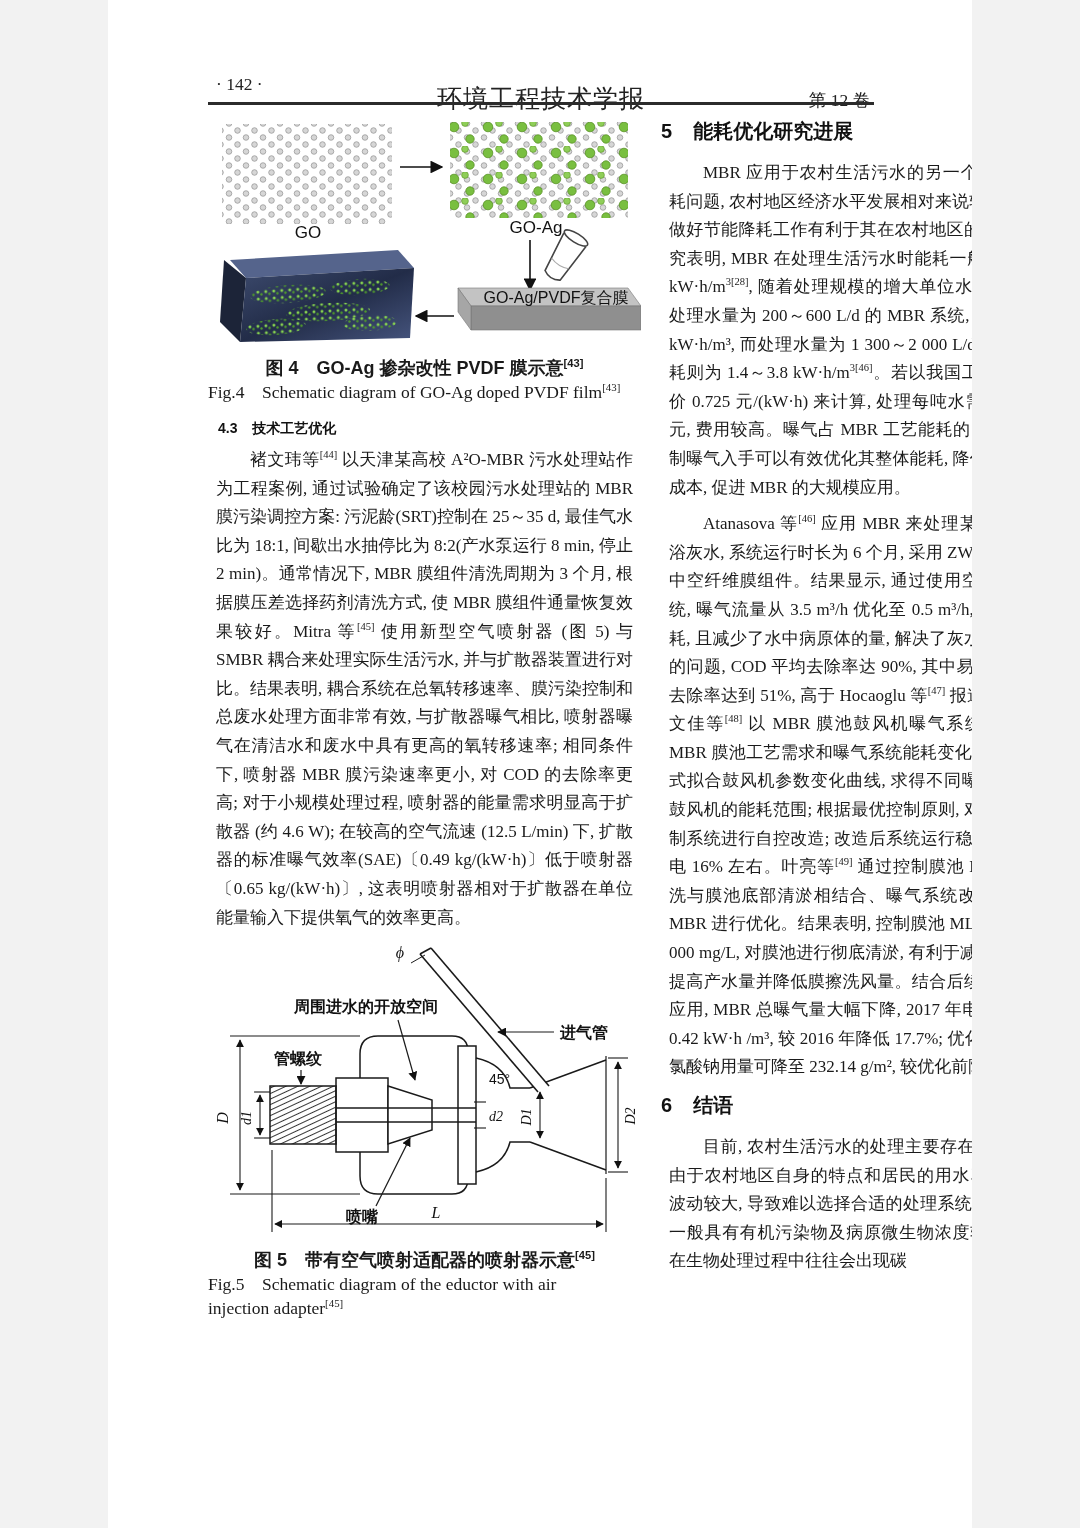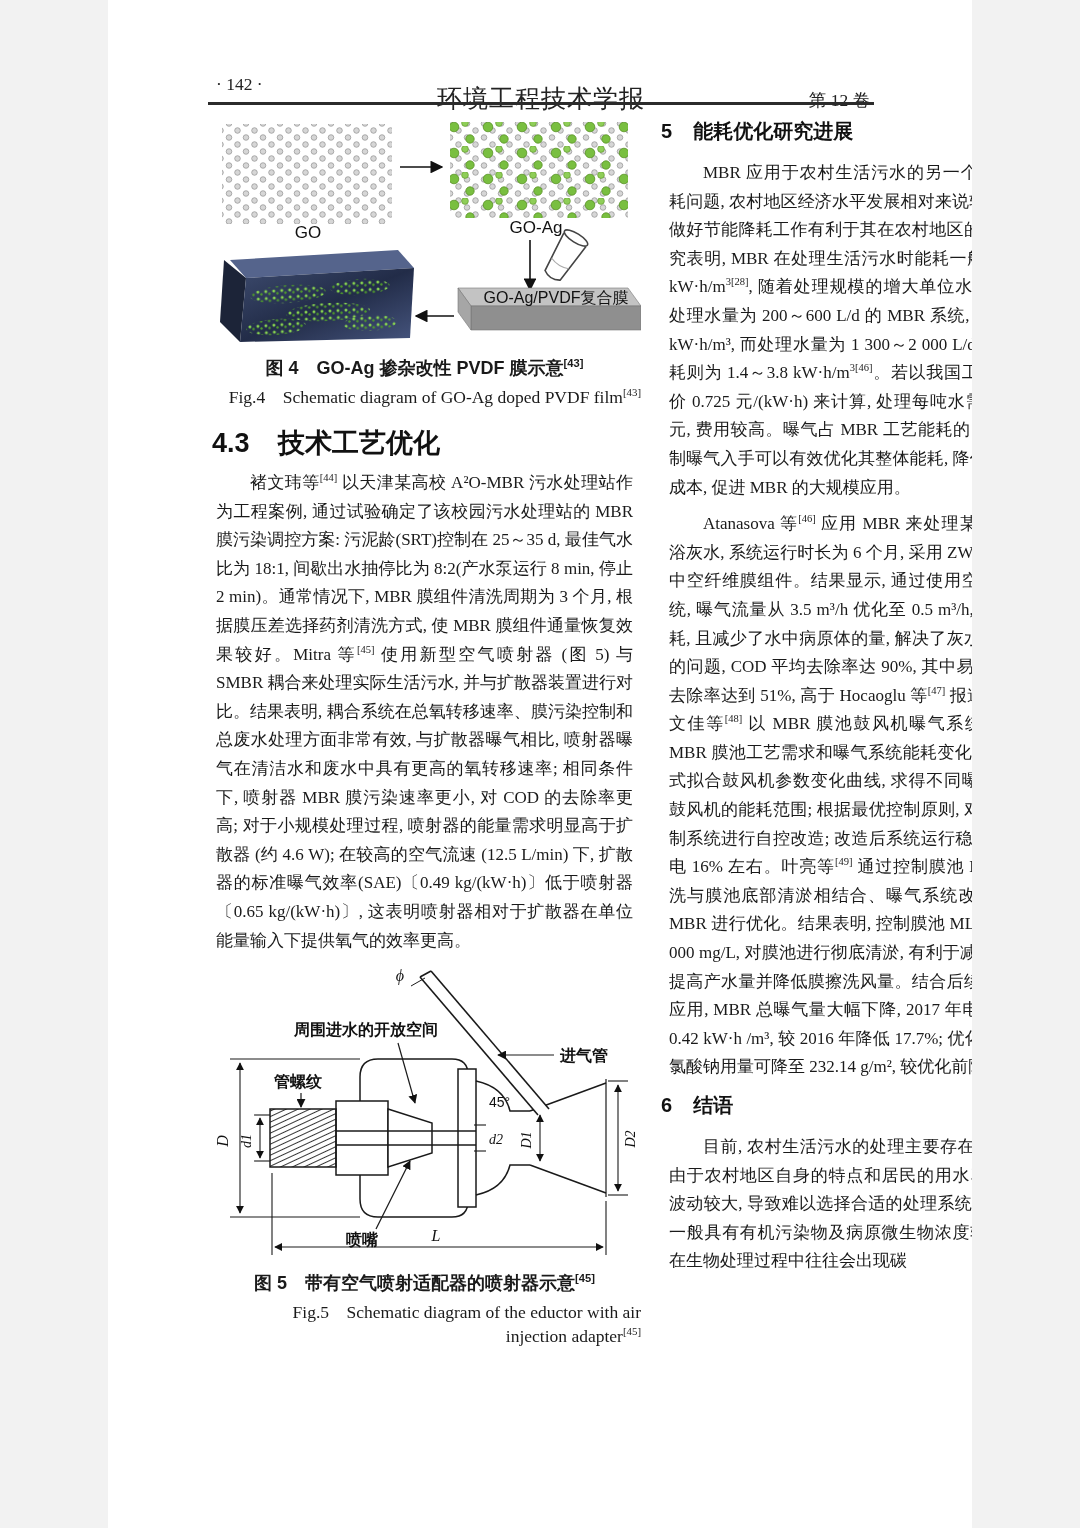--- a/index.html
+++ b/index.html
@@ -14,26 +14,26 @@
   
   .col-left{position:absolute;left:100px;top:120px;width:433px;}
   .col-right{position:absolute;left:553px;top:118px;width:432px;}
   
   .para{font-size:17px;line-height:28.6px;text-align:justify;text-justify:inter-ideograph;
         text-indent:2em;margin:8px;}
   sup{font-size:0.62em;line-height:0;vertical-align:super;}
   .sec-h{font-family:"Liberation Sans","DejaVu Sans",sans-serif;font-weight:bold;color:#111;}
   .sec-h .num{margin-right:1.05em;}
   .h-major{font-size:20px;margin:0 0 14px 0;}
-  .h-minor{font-size:27px;margin:16px 0 8px 4px;}
+  .h-minor{font-size:14px;margin:16px 0 8px 10px;}
   .h-major.later{margin-top:10px;}
   
   .cap-zh{font-family:Liberation Sans, sans-serif;font-weight:bold;font-size:18px;
           text-align:center;margin-top:8px;}
-  .cap-en{font-size:17.5px;text-align:right;margin-top:5px;line-height:24px;}
+  .cap-en{font-size:17.5px;text-align:left;line-height:24px;}
   
   .figwrap{display:block;}
   svg text{font-family:"Liberation Sans","DejaVu Sans",sans-serif;fill:#111;}
   svg text.dim{font-family:"Liberation Serif","DejaVu Serif",serif;font-style:italic;}
   svg text.cjk{font-weight:600;}
 </style>
 </head>
 <body>
 
 <div class="page">

